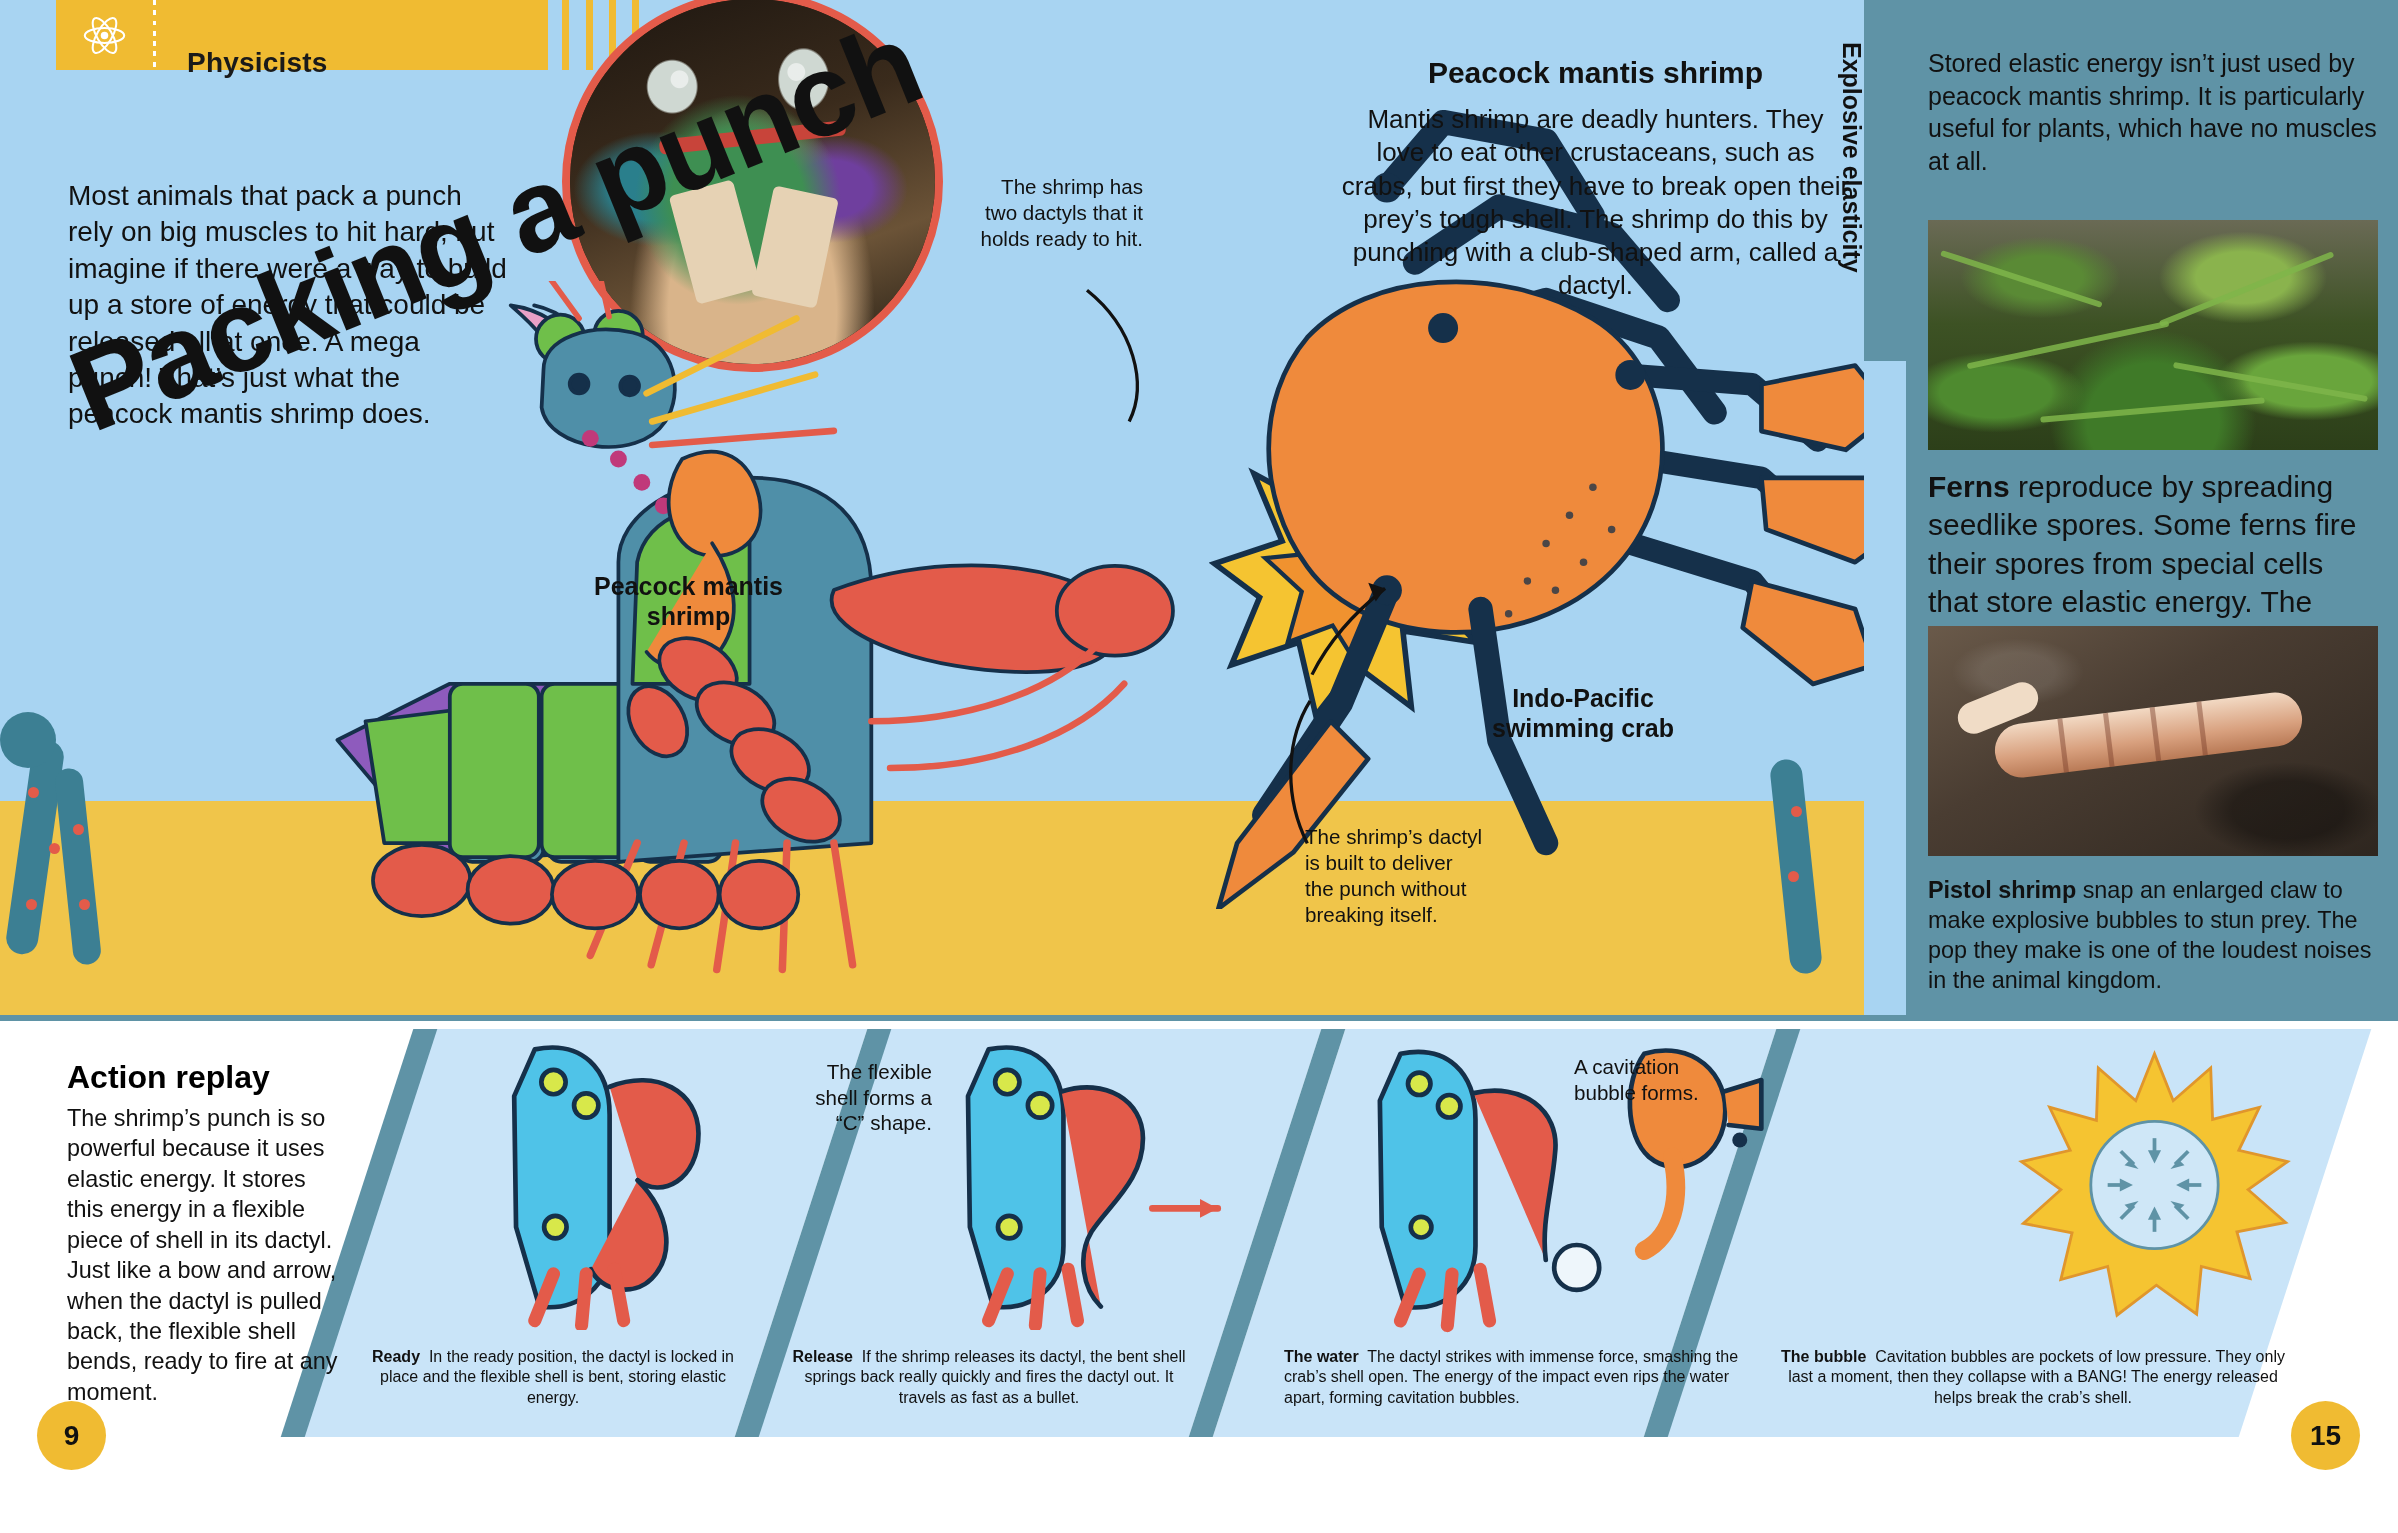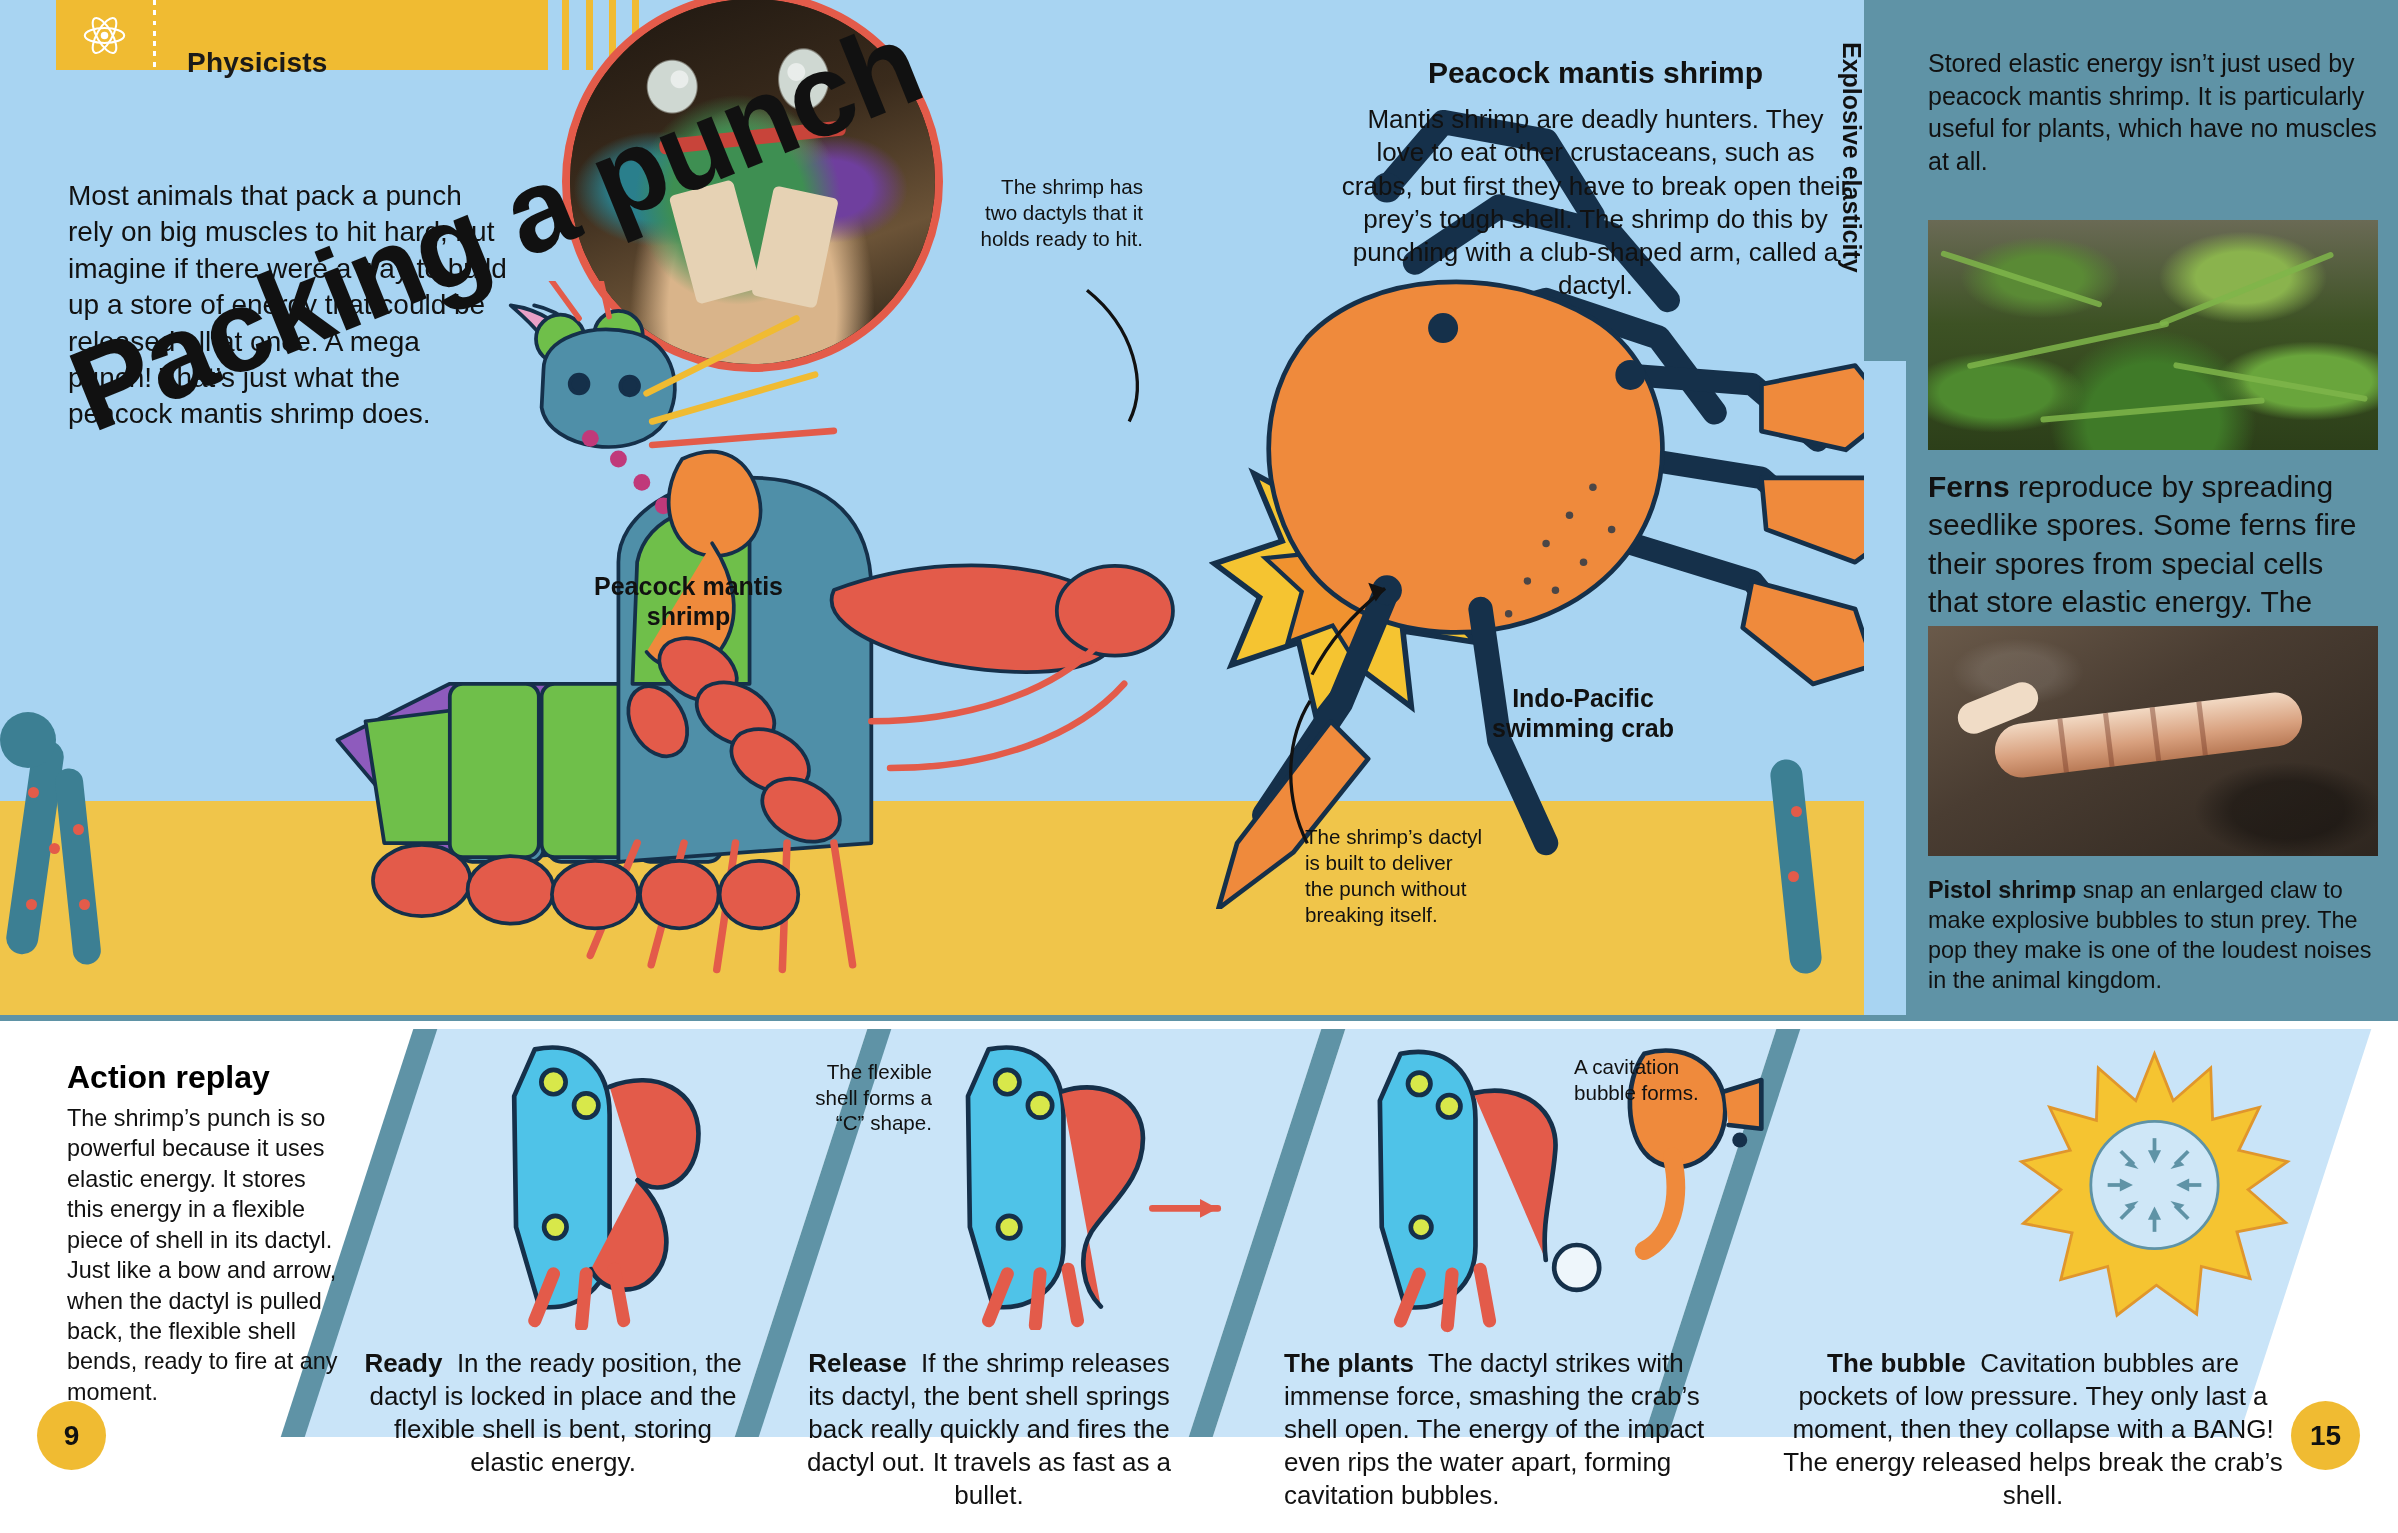--- a/index.html
+++ b/index.html
@@ -91,21 +91,21 @@
 
   
   .bottom{position:absolute;left:0;top:1021px;width:2399px;height:512px;background:#fff;}
   .band{position:absolute;left:0;top:1015px;width:2399px;height:13px;background:#5f93a6;}
   .panel{position:absolute;top:1029px;height:408px;overflow:hidden;background:#c9e4f8;}
   .sep{position:absolute;top:1029px;width:24px;height:408px;background:#5f93a6;transform:skewX(-18deg);}
 
   .ar-title{position:absolute;left:67px;top:1059px;font-size:32px;font-weight:bold;color:#000000;}
   .ar-body{position:absolute;left:67px;top:1103px;width:281px;font-size:23.4px;line-height:1.30;color:#111;}
 
-  .cap{position:absolute;top:1347px;font-size:26px;line-height:1.27;color:#111;text-align:center;}
+  .cap{position:absolute;top:1347px;font-size:16px;line-height:1.27;color:#111;text-align:center;}
   .cap b{font-weight:bold;}
 
   .pnote{position:absolute;font-size:20.6px;line-height:1.25;color:#111;}
 
   
   .pagenum{position:absolute;width:69px;height:69px;border-radius:50%;background:#f0bb32;
      display:flex;align-items:center;justify-content:center;font-size:28px;font-weight:bold;color:#111;}
   .pagenum::before{content:"";position:absolute;inset:-7.5px;border-radius:50%;
      background:repeating-conic-gradient(#f0bb32 0 4deg, transparent 4deg 8deg);z-index:-1;}
 
@@ -414,20 +414,20 @@
         <polygon points="167,162 182,166 176,172" fill="#5f93a6" stroke="none"></polygon>
       <path d="M186 109 L172 123"></path>
         <polygon points="167,128 176,118 182,124" fill="#5f93a6" stroke="none"></polygon>
       <path d="M114 181 L128 167"></path>
         <polygon points="133,162 124,172 118,166" fill="#5f93a6" stroke="none"></polygon>
     </g>
   </svg>
 
   <div class="cap" style="left:356px;width:394px;"><b>Ready</b>&nbsp; <span>In the ready position, the dactyl is locked in place and the flexible shell is bent, storing elastic energy.</span></div>
   <div class="cap" style="left:792px;width:394px;"><b>Release</b>&nbsp; <span>If the shrimp releases its dactyl, the bent shell springs back really quickly and fires the dactyl out. It travels as fast as a bullet.</span></div>
-  <div class="cap" style="left:1284px;width:459px;text-align:left;"><b>The plants</b>&nbsp; <span>The dactyl strikes with immense force, smashing the crab’s shell open. The energy of the impact even rips the water apart, forming cavitation bubbles.</span></div>
+  <div class="cap" style="left:1284px;width:459px;text-align:left;"><b>The water</b>&nbsp; <span>The dactyl strikes with immense force, smashing the crab’s shell open. The energy of the impact even rips the water apart, forming cavitation bubbles.</span></div>
   <div class="cap" style="left:1780px;width:506px;"><b>The bubble</b>&nbsp; <span>Cavitation bubbles are pockets of low pressure. They only last a moment, then they collapse with a BANG! The energy released helps break the crab’s shell.</span></div>
 
   <div class="pagenum" style="left:37px;top:1401px;">9</div>
   <div class="pagenum" style="left:2291px;top:1401px;">15</div>
 
 </div>
 
 
 </body></html>

